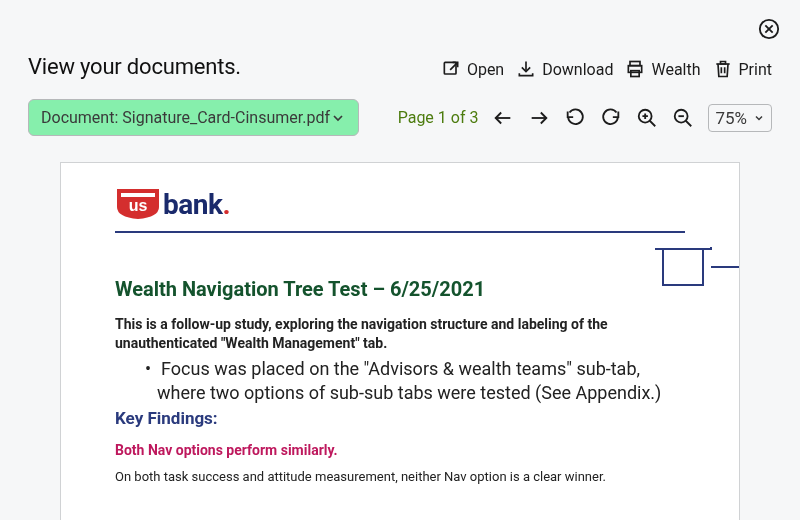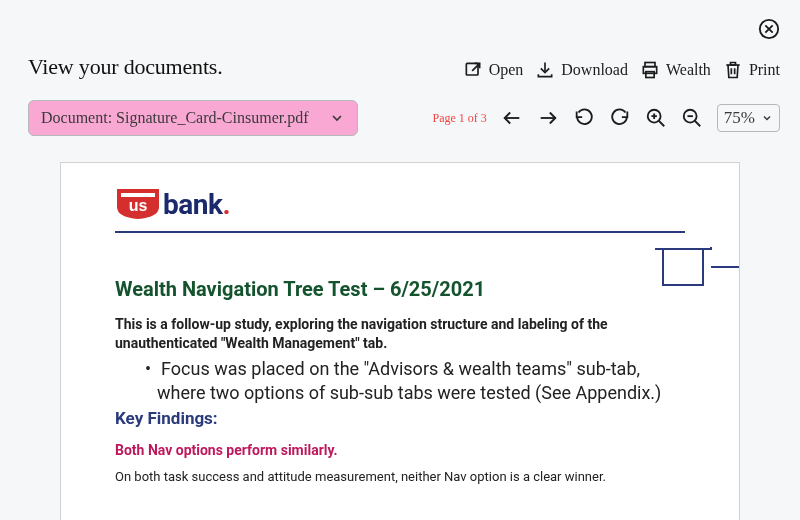--- a/index.html
+++ b/index.html
@@ -2,35 +2,35 @@
 <html><head>
   <meta charset="utf-8">
   <style>
     * { box-sizing: border-box; margin: 0; padding: 0; }
     body { font-family: -apple-system, BlinkMacSystemFont, "Segoe UI", Roboto, Helvetica, Arial, sans-serif; background: #f6f7f8; color: #1c1c1c; width: 800px; height: 520px; overflow: hidden; }
     
     .app { position: relative; width: 800px; height: 520px; background: #f6f7f8; border-radius: 16px; }
     
     .close-btn { position: absolute; top: 18px; right: 20px; width: 22px; height: 22px; cursor: pointer; display: flex; align-items: center; justify-content: center; }
     
-    .header { padding: 54px 20px 0 28px; font-family: Liberation Serif, serif; }
+    .header { padding: 54px 28px 0 28px; }
     .top-row { display: flex; justify-content: space-between; align-items: flex-end; }
     .title { font-size: 22px; font-weight: 400; color: #111; letter-spacing: -0.2px; }
     
     .actions { display: flex; gap: 12px; align-items: center; }
     .action { display: flex; align-items: center; gap: 6px; font-size: 16px; color: #1c1c1c; cursor: pointer; }
     .action svg { width: 20px; height: 20px; }
     
     .second-row { display: flex; justify-content: space-between; align-items: center; margin-top: 20px; }
     
-    .doc-select { border: 1px solid #b6b8ba; background: #f9a8d4; border-radius: 6px; padding: 8px 12px; font-size: 16px; color: #3a3a3a; display: flex; align-items: center; justify-content: space-between; min-width: 330px; cursor: pointer; }
+    .doc-select { border: 1px solid #b6b8ba; background: #86efac; border-radius: 6px; padding: 8px 12px; font-size: 16px; color: #3a3a3a; display: flex; align-items: center; justify-content: space-between; min-width: 330px; cursor: pointer; }
     .doc-select svg { width: 16px; height: 16px; }
     
     .pager { display: flex; align-items: center; gap: 14px; }
-    .page-label { font-size: 12px; color: #ef4444; }
+    .page-label { font-size: 16px; color: #4d7c0f; }
     .icon-btn { width: 22px; height: 22px; cursor: pointer; display: flex; align-items: center; justify-content: center; color: #1c1c1c; }
     .zoom-select { border: 1px solid #b6b8ba; border-radius: 4px; padding: 3px 6px; font-size: 17px; color: #3a3a3a; display: flex; align-items: center; gap: 6px; cursor: pointer; }
     .zoom-select svg { width: 12px; height: 12px; }
     
     .doc-viewport { margin: 26px 60px 0 60px; background: #fff; border: 1px solid #d0d2d4; height: 360px; overflow: hidden; position: relative; }
     
     .doc-page { padding: 24px 54px; position: relative; }
     
     .logo-row { display: flex; align-items: center; gap: 2px; }
     .us-shield { width: 46px; height: 34px; }

